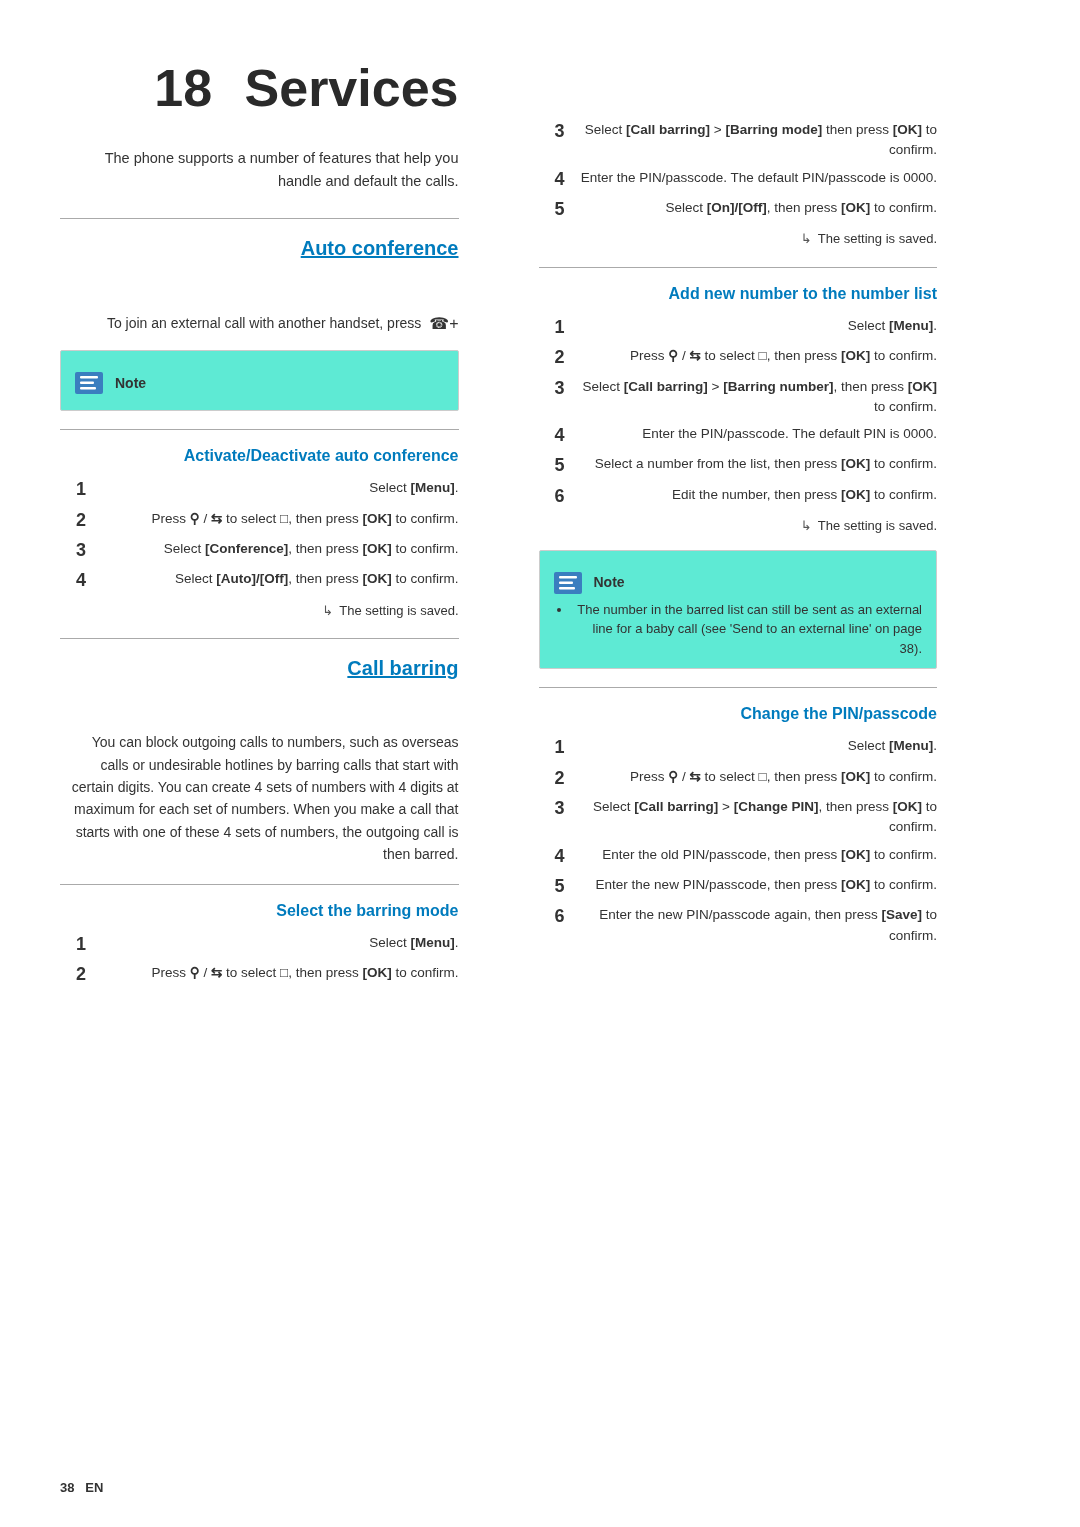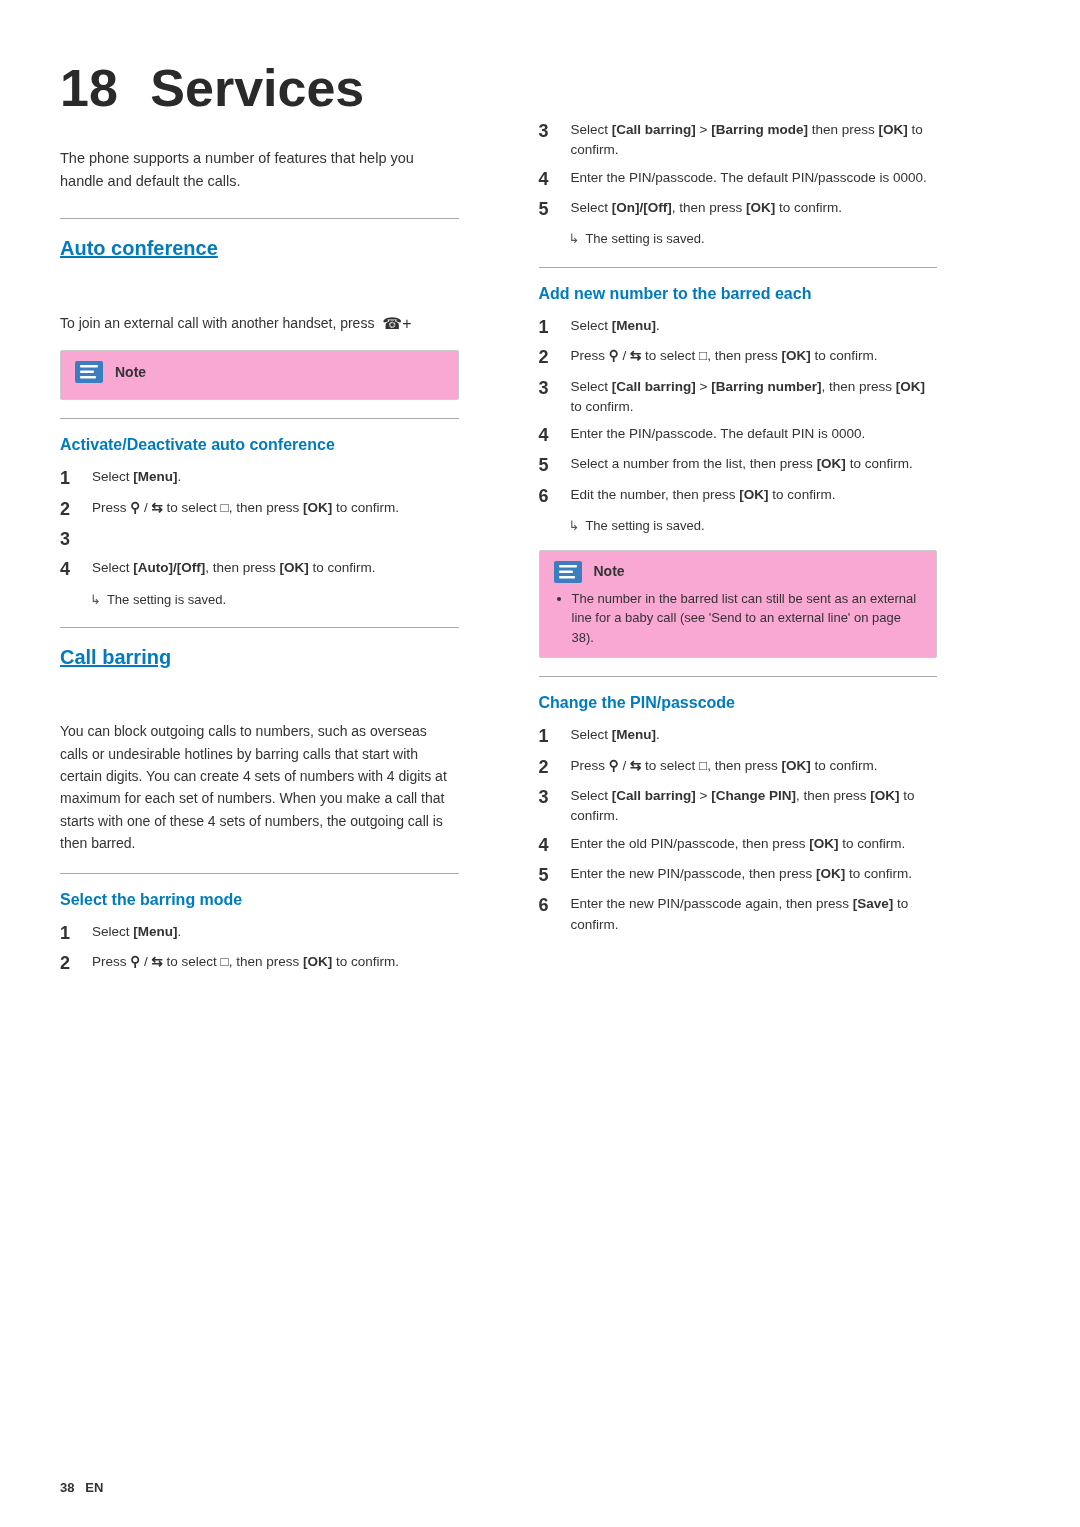--- a/index.html
+++ b/index.html
@@ -13,20 +13,21 @@
       min-height: 1527px;
       padding: 0;
     }
     .page {
       display: grid;
       grid-template-columns: 1fr 1fr;
       grid-template-rows: auto;
       width: 997px;
       min-height: 1527px;
       padding: 40px 0 40px 0;
+      text-align: right;
     }
     .left-col {
       padding: 20px 40px 20px 60px;
       border-right: none;
     }
     .right-col {
       padding: 20px 60px 20px 40px;
     }
     
     .chapter-title {
@@ -71,23 +72,23 @@
       font-size: 14px;
       color: #333;
       margin-bottom: 10px;
       line-height: 1.6;
       margin-top: 48px;
     }
     
     .note-box {
       border: 1.5px solid #ccc;
       border-radius: 2px;
-      padding: 10px 14px 10px 14px;
+      padding: 21px 14px 10px 14px;
       margin: 14px 0 14px 0;
-      background: #f9a8d4;
+      background: #5eead4;
       display: flex;
       flex-direction: column;
     }
     .note-header {
       display: flex;
       align-items: center;
       margin-bottom: 6px;
       gap: 8px;
     }
     .note-icon {
@@ -218,20 +219,21 @@
       <li>
         <span class="step-num">1</span>
         <span class="step-text">Select <b>[Menu]</b>.</span>
       </li>
       <li>
         <span class="step-num">2</span>
         <span class="step-text">Press <b>⚲</b> / <b>⇆</b> to select <b>□</b>, then press <b>[OK]</b> to confirm.</span>
       </li>
       <li>
         <span class="step-num">3</span>
+        <span class="step-text">Select <b>[Conference]</b>, then press <b>[OK]</b> to confirm.</span>
       </li>
       <li>
         <span class="step-num">4</span>
         <span class="step-text">Select <b>[Auto]/[Off]</b>, then press <b>[OK]</b> to confirm.</span>
       </li>
     </ol>
     <div class="arrow-note">The setting is saved.</div>
 
     <hr class="section-sep">
 
@@ -267,21 +269,21 @@
       </li>
       <li>
         <span class="step-num">5</span>
         <span class="step-text">Select <b>[On]/[Off]</b>, then press <b>[OK]</b> to confirm.</span>
       </li>
     </ol>
     <div class="arrow-note">The setting is saved.</div>
 
     <hr class="section-sep">
 
-    <h3 class="section-heading-sm">Add new number to the barred each</h3>
+    <h3 class="section-heading-sm">Add new number to the number list</h3>
 
     <ol class="steps-list">
       <li>
         <span class="step-num">1</span>
         <span class="step-text">Select <b>[Menu]</b>.</span>
       </li>
       <li>
         <span class="step-num">2</span>
         <span class="step-text">Press <b>⚲</b> / <b>⇆</b> to select <b>□</b>, then press <b>[OK]</b> to confirm.</span>
       </li>

